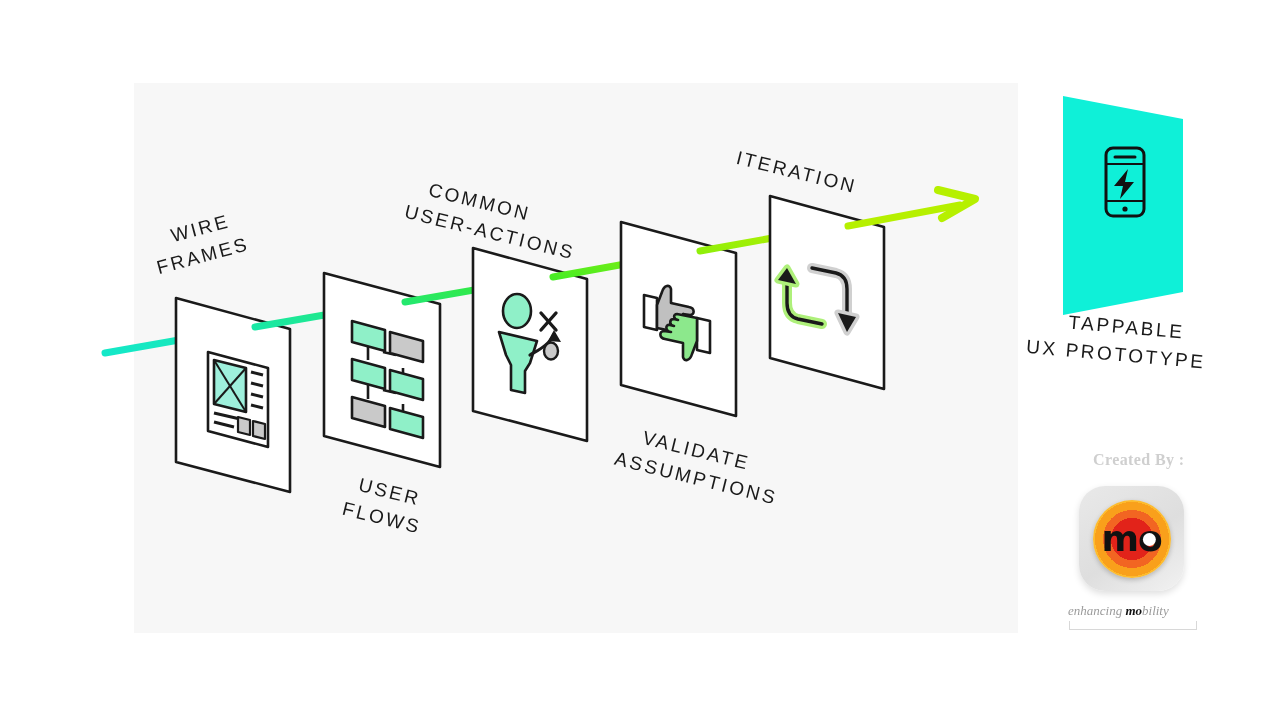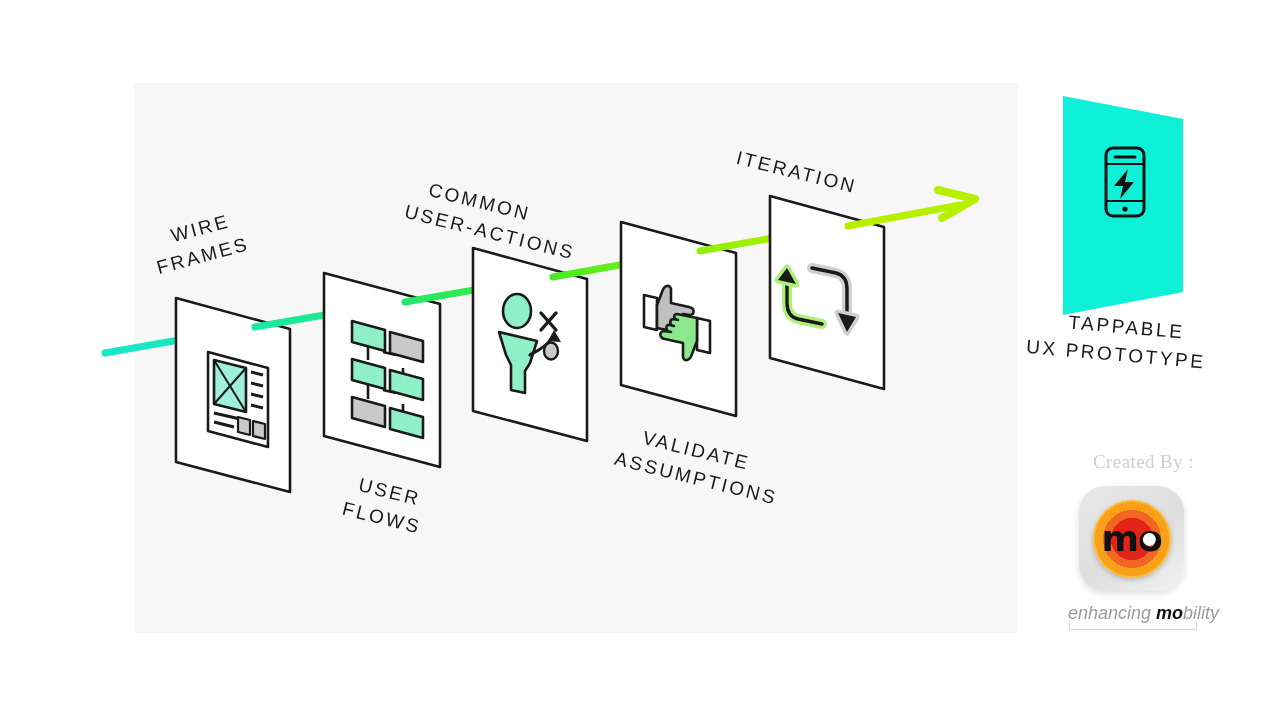--- a/index.html
+++ b/index.html
@@ -35,21 +35,21 @@
     position:absolute;left:1030px;top:305px;
     color:#1a1a1a;font-size:19px;font-weight:500;letter-spacing:2.6px;
     line-height:1.45;white-space:nowrap;text-align:left;
     transform:rotate(5deg);transform-origin:left top;
   }
 
   
   .credit-by{
     position:absolute;left:1093px;top:451px;
     font-family:"Liberation Serif", serif;
-    font-size:19px;color:#cfcfcf;letter-spacing:0.4px;white-space:nowrap;
+    font-size:16px;color:#cfcfcf;letter-spacing:0.4px;white-space:nowrap;font-weight:bold;
   }
   .logo-tile{
     position:absolute;left:1079px;top:486px;width:105px;height:105px;
     background:linear-gradient(145deg,#e9e9e9 0%,#dedede 55%,#f2f2f2 100%);
     border-radius:26px;
     box-shadow:0 3px 7px rgba(0,0,0,.13);
   }
   .logo-disc{
     position:absolute;left:50%;top:50%;width:78px;height:78px;margin:-39px 0 0 -39px;
     border-radius:50%;
@@ -66,22 +66,22 @@
     font-family:"DejaVu Sans", sans-serif;
     font-weight:bold;font-size:36px;color:#111;letter-spacing:-1px;
     line-height:1;
   }
   .logo-mo .o-hole{
     position:absolute;right:6px;top:50%;width:13px;height:13px;margin-top:-6px;
     background:#ffffff;border-radius:50%;
   }
   .tagline{
     position:absolute;left:1068px;top:603px;width:128px;
-    font-family:Liberation Sans, sans-serif;
-    font-size:18px;font-style:italic;color:#9b9b9b;
+    font-family:Liberation Serif, serif;
+    font-size:13px;font-style:italic;color:#9b9b9b;
     white-space:nowrap;
   }
   .tagline b{color:#111;font-style:italic;}
   .tagline-rule{
     position:absolute;left:1069px;top:621px;width:126px;height:8px;
     border-left:1px solid #d8d8d8;border-right:1px solid #d8d8d8;
     border-bottom:1px solid #d8d8d8;
   }
   svg{overflow:visible;}
 </style>

